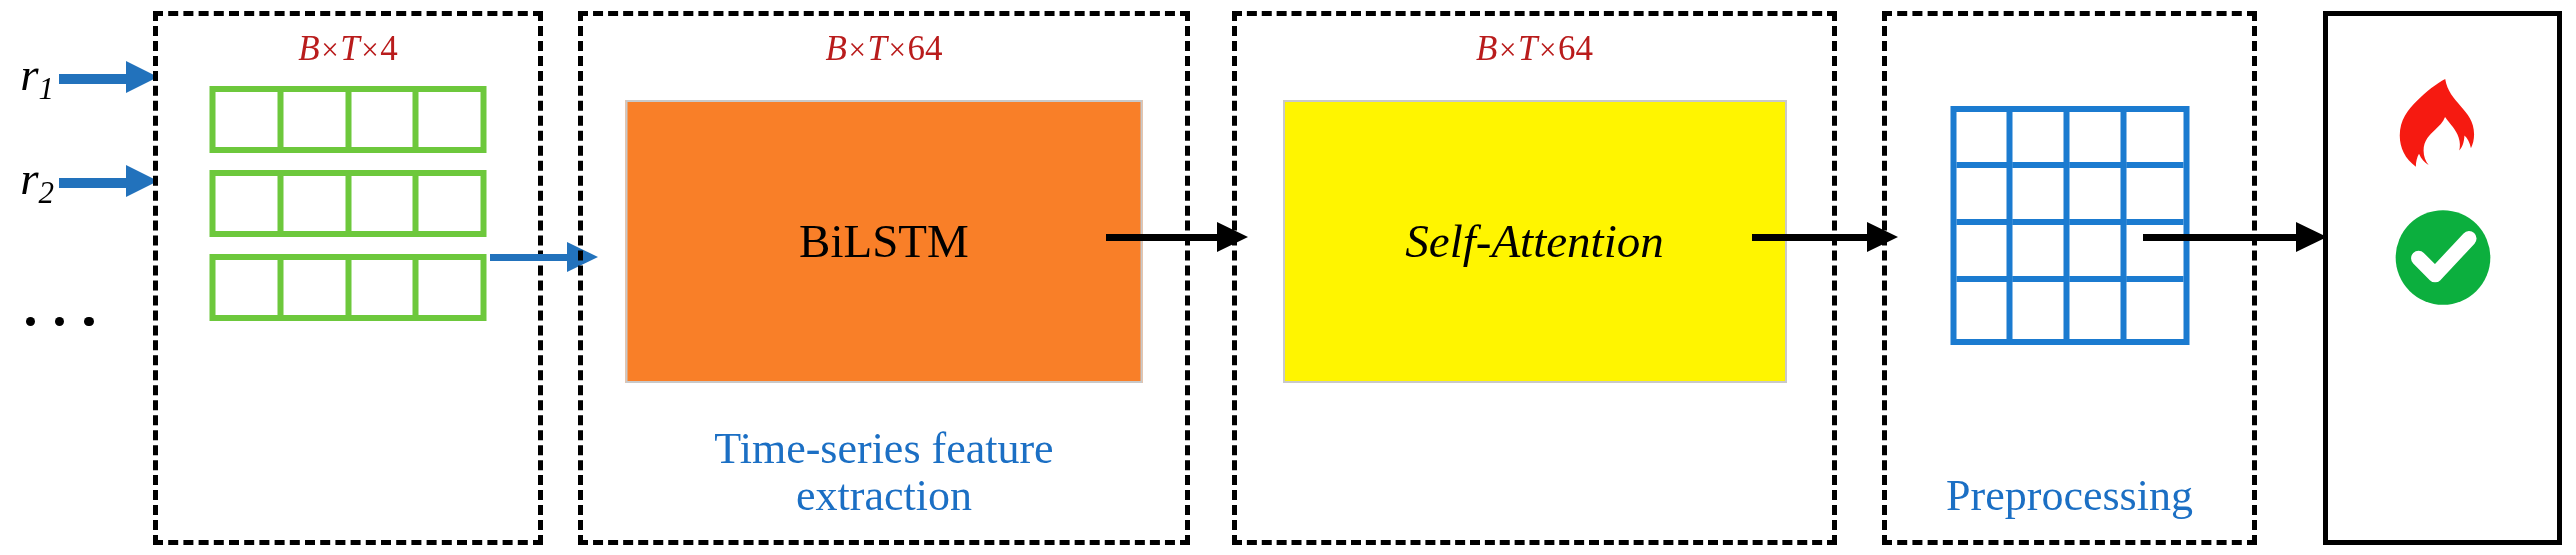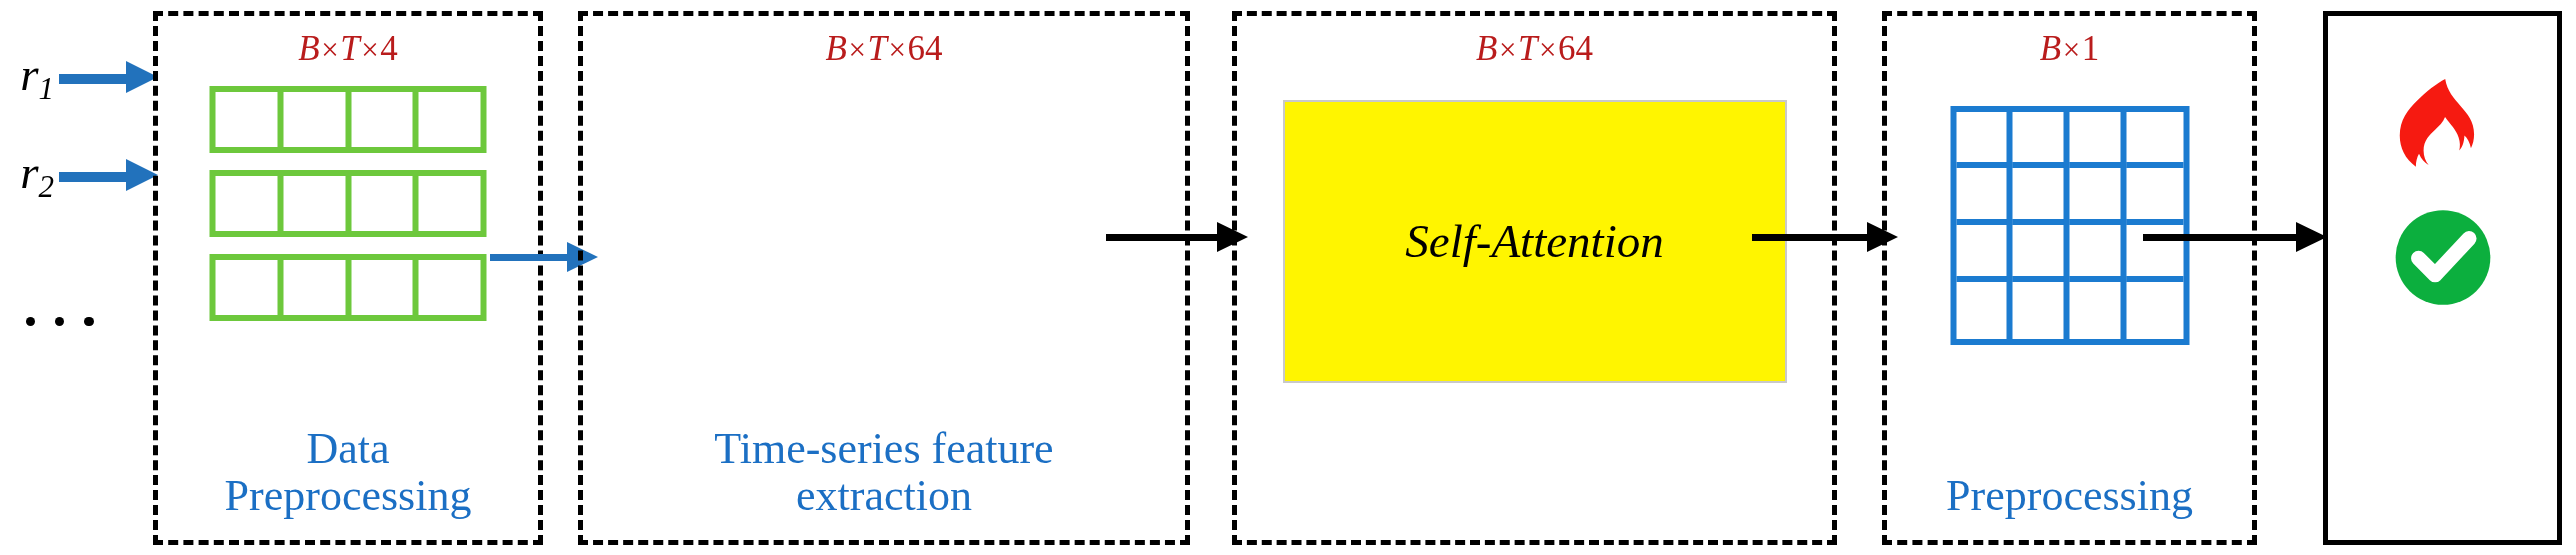--- a/index.html
+++ b/index.html
@@ -74,21 +74,21 @@
   <div class="inputs">
 
     <div class="in-row" style="top:43px">
       <div class="rlabel"><span>r</span><sub>1</sub></div>
       <div class="in-arrow">
         <div class="shaft"></div>
         <div class="head"></div>
       </div>
     </div>
 
-    <div class="in-row" style="top:141px">
+    <div class="in-row" style="top:147px">
       <div class="rlabel"><span>r</span><sub>2</sub></div>
       <div class="in-arrow">
         <div class="shaft"></div>
         <div class="head"></div>
       </div>
     </div>
 
     <div class="dots" style="top:306px">
       <i></i>
         <i></i>
@@ -116,33 +116,34 @@
           <div class="cell"></div>
       </div>
       <div class="grow">
         <div class="cell"></div>
           <div class="cell"></div>
           <div class="cell"></div>
           <div class="cell"></div>
       </div>
     </div>
 
-    <div class="caption">Data
-Preprocessing</div>
   </div>
 
   <div class="conn" style="left:490px;top:246px;width:107px">
     <div class="shaft" style="width:80px;background:#2272BC"></div>
     <div class="head" style="left:77px;border-left-color:#2272BC"></div>
   </div>
 
   <div class="panel dashed" style="left:578px;width:612px">
     <div class="shape-label">
       <span class="it">B</span><span class="tm">×</span><span class="it">T</span><span class="tm">×</span><span>64</span>
     </div>
+    <div class="block orange">
+      <span>BiLSTM</span>
+    </div>
     <div class="caption">Time-series feature
 extraction</div>
   </div>
 
   <div class="conn" style="left:1106px;top:226px;width:142px">
     <div class="shaft" style="width:115px"></div>
     <div class="head" style="left:111px"></div>
   </div>
 
   <div class="panel dashed" style="left:1232px;width:605px">
@@ -153,23 +154,20 @@
       <span>Self-Attention</span>
     </div>
   </div>
 
   <div class="conn" style="left:1752px;top:226px;width:145px">
     <div class="shaft" style="width:119px"></div>
     <div class="head" style="left:115px"></div>
   </div>
 
   <div class="panel dashed" style="left:1882px;width:375px">
-    <div class="shape-label">
-      <span class="it">B</span><span class="tm">×</span><span>1</span>
-    </div>
     <div class="blue-grid">
       <div></div>
         <div></div>
         <div></div>
         <div></div>
       <div></div>
         <div></div>
         <div></div>
         <div></div>
       <div></div>

